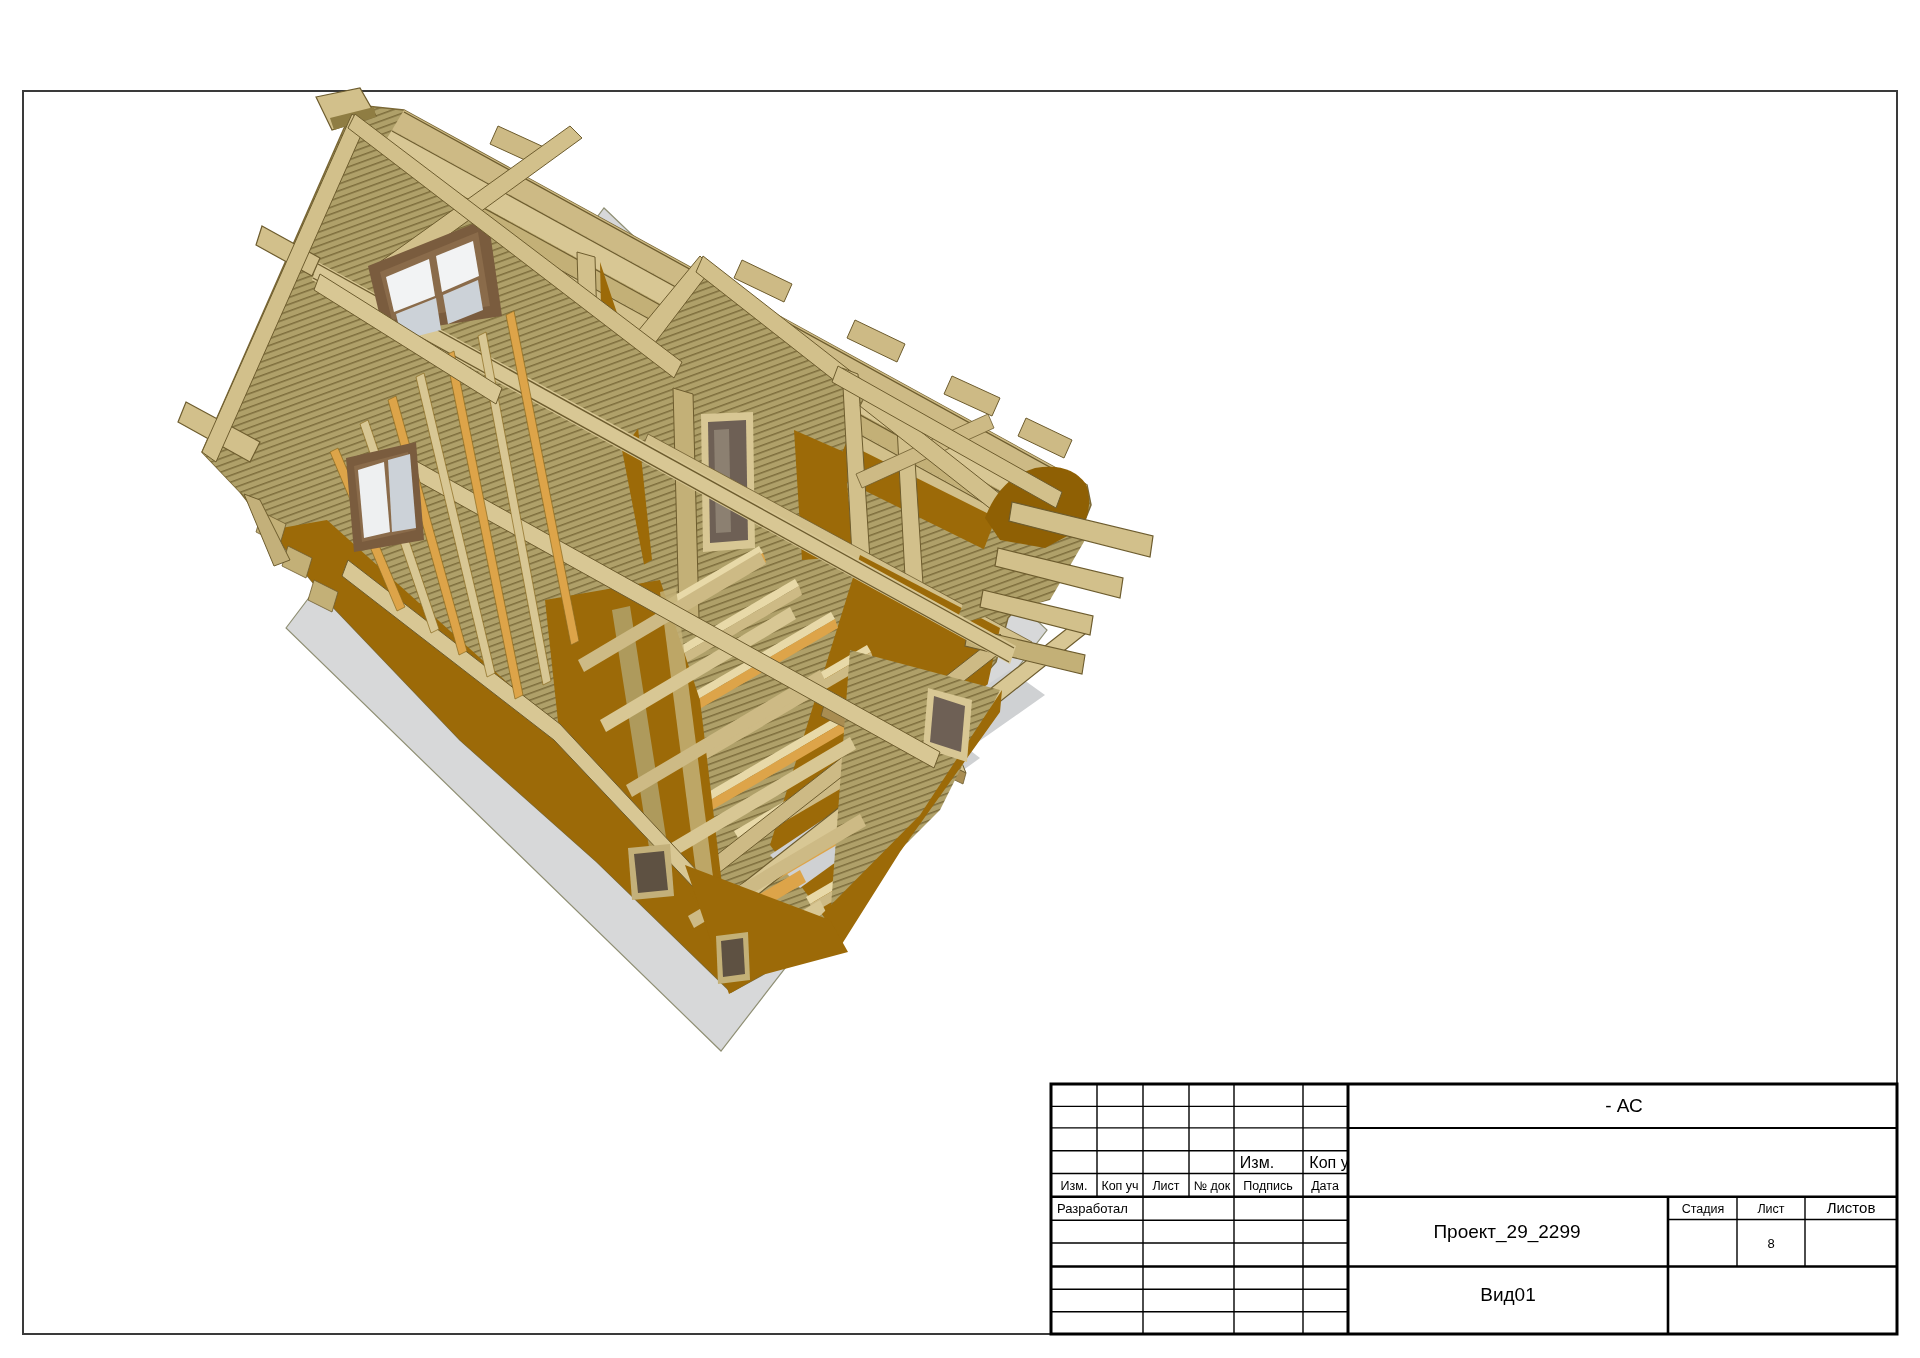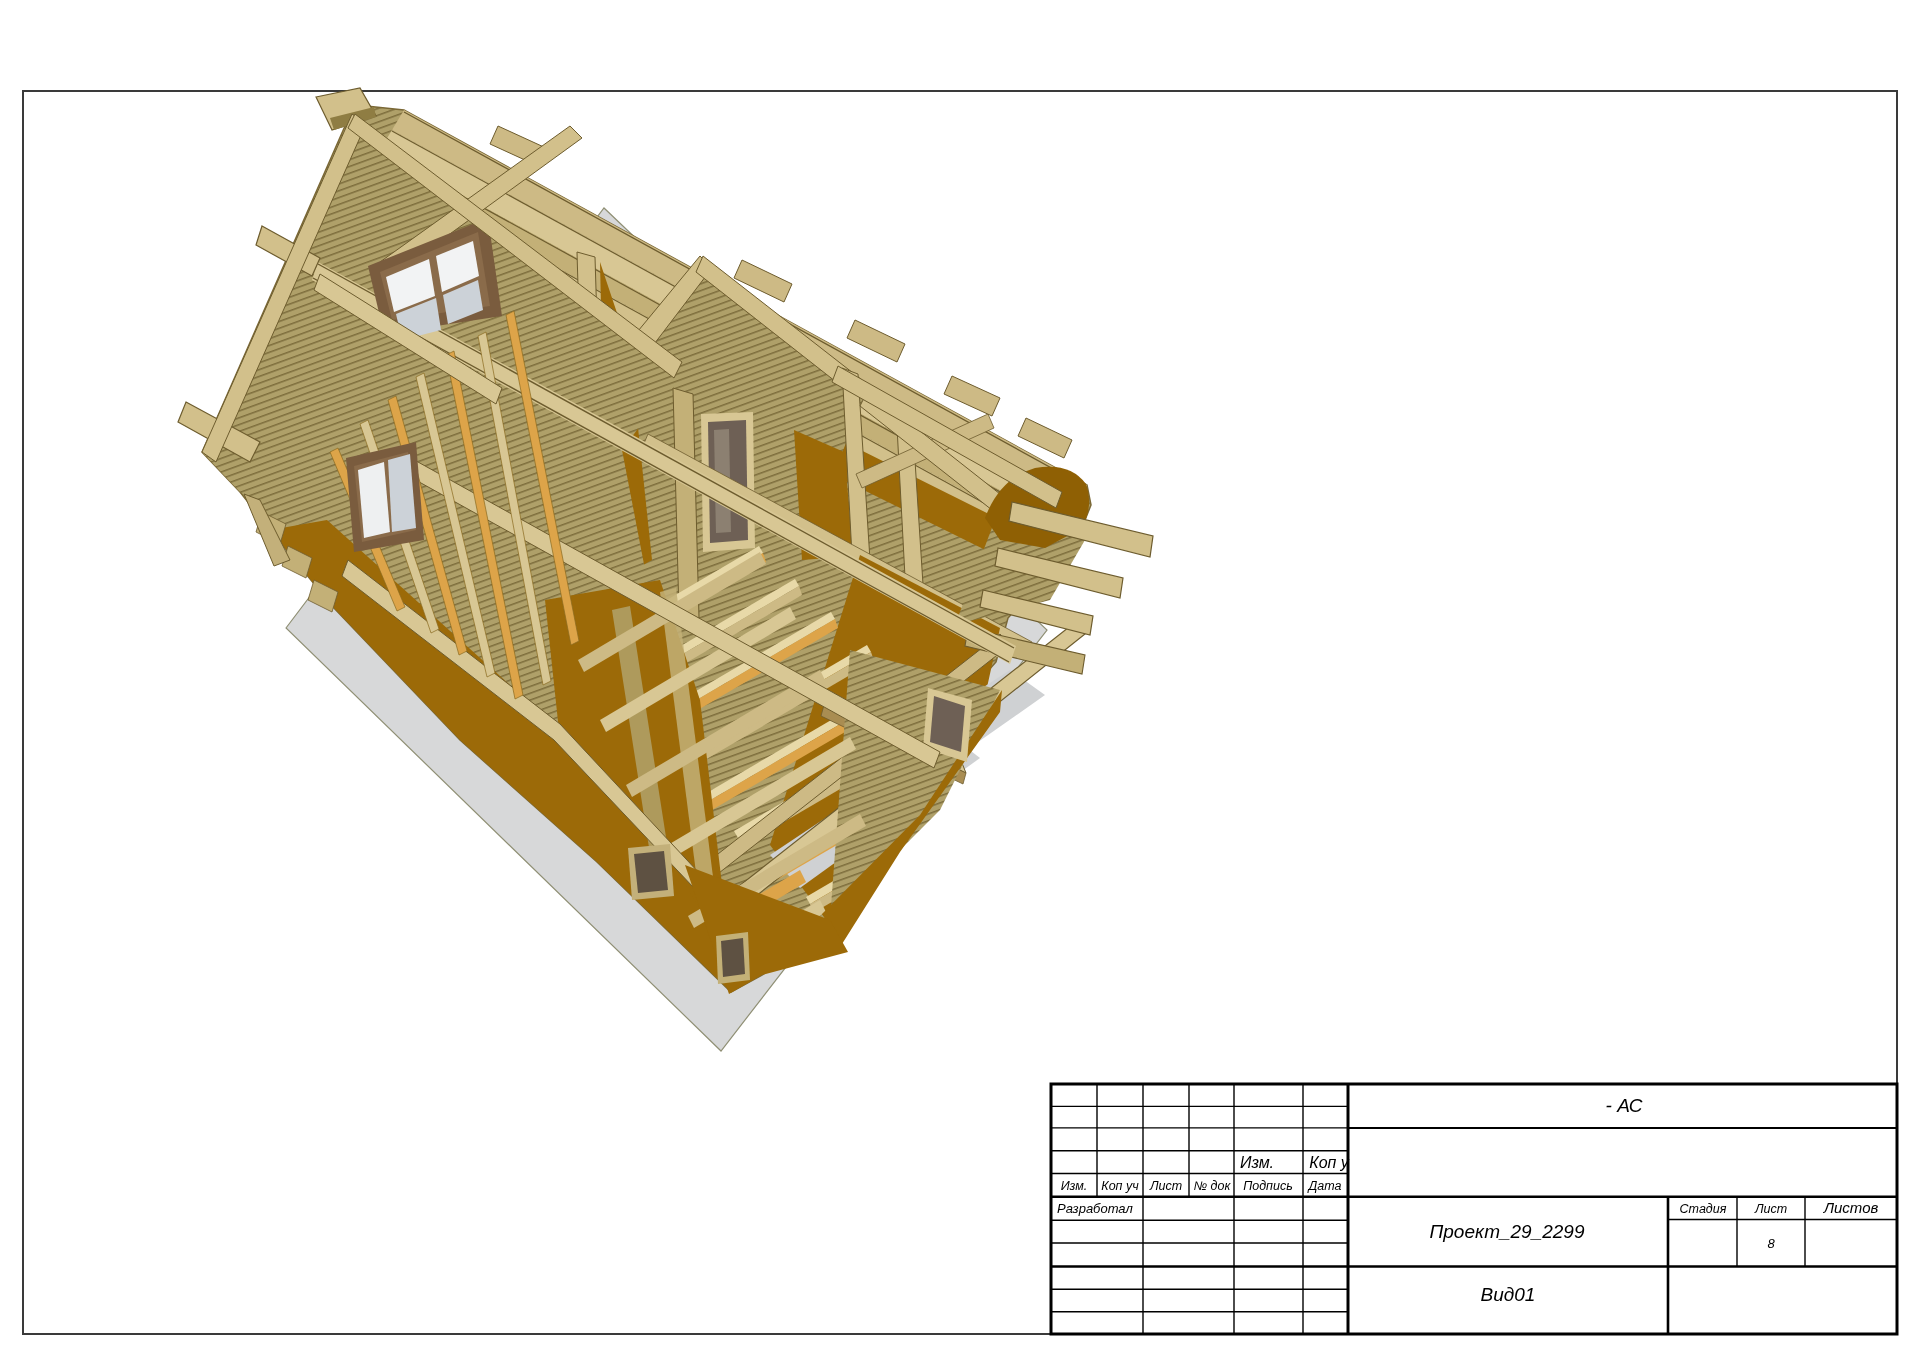--- a/index.html
+++ b/index.html
@@ -1,17 +1,17 @@
 <!DOCTYPE html>
 <html><head>
 <meta charset="utf-8">
 <style>
   html,body{margin:0;padding:0;background:#fff;width:1920px;height:1358px;overflow:hidden;}
   body{font-family:"Liberation Sans", sans-serif;}
-  #page{position:relative;width:1920px;height:1358px;font-style:italic;}
+  #page{position:relative;width:1920px;height:1358px;}
   svg{position:absolute;left:0;top:0;}
 </style>
 </head>
 <body>
 <div id="page">
 <svg width="1920" height="1358" viewBox="0 0 1920 1358">
   <defs>
     <pattern id="hatchS" patternUnits="userSpaceOnUse" width="10" height="6.4" patternTransform="rotate(-20)">
       <rect width="10" height="6.4" fill="#afa069"></rect>
       <rect y="0" width="10" height="1.5" fill="#7e6e3d"></rect>

